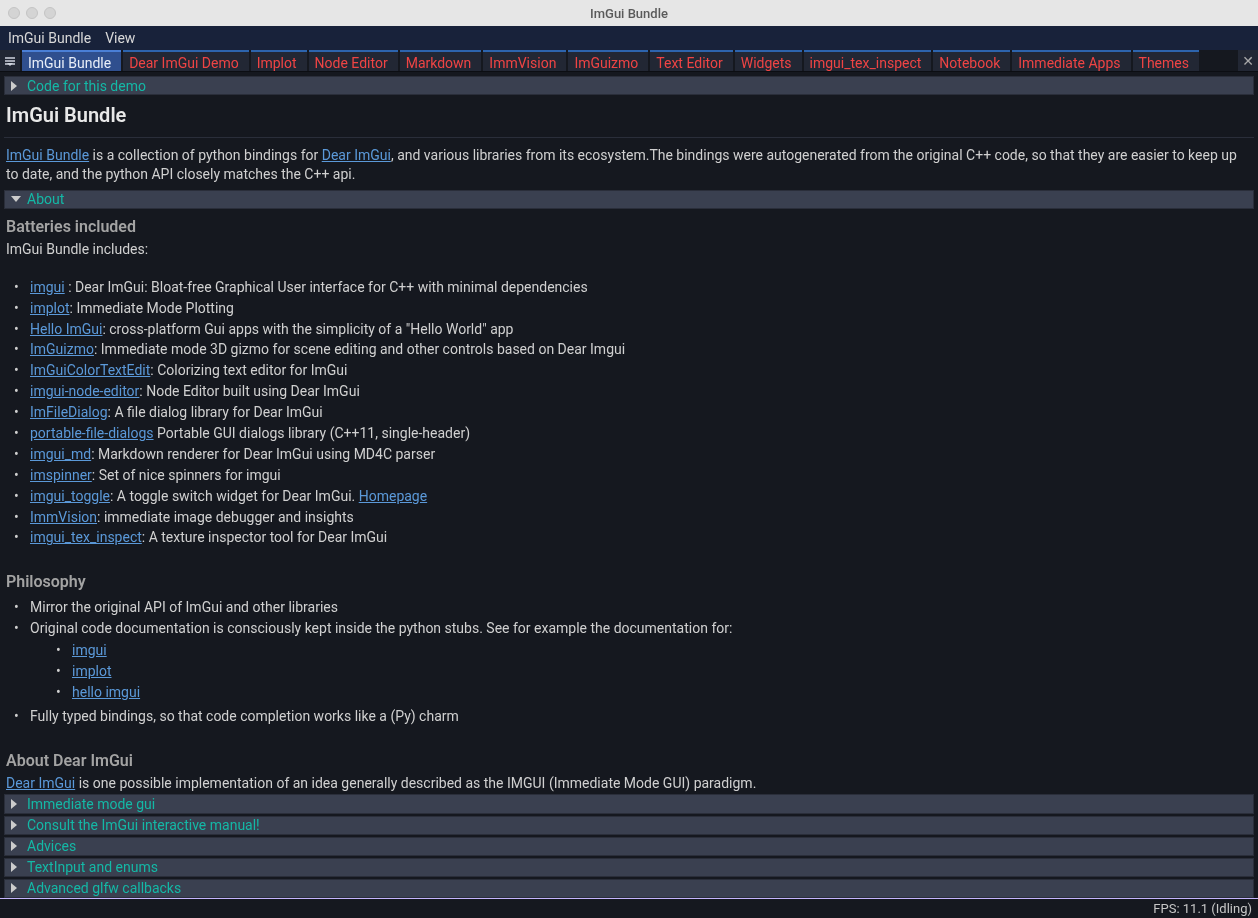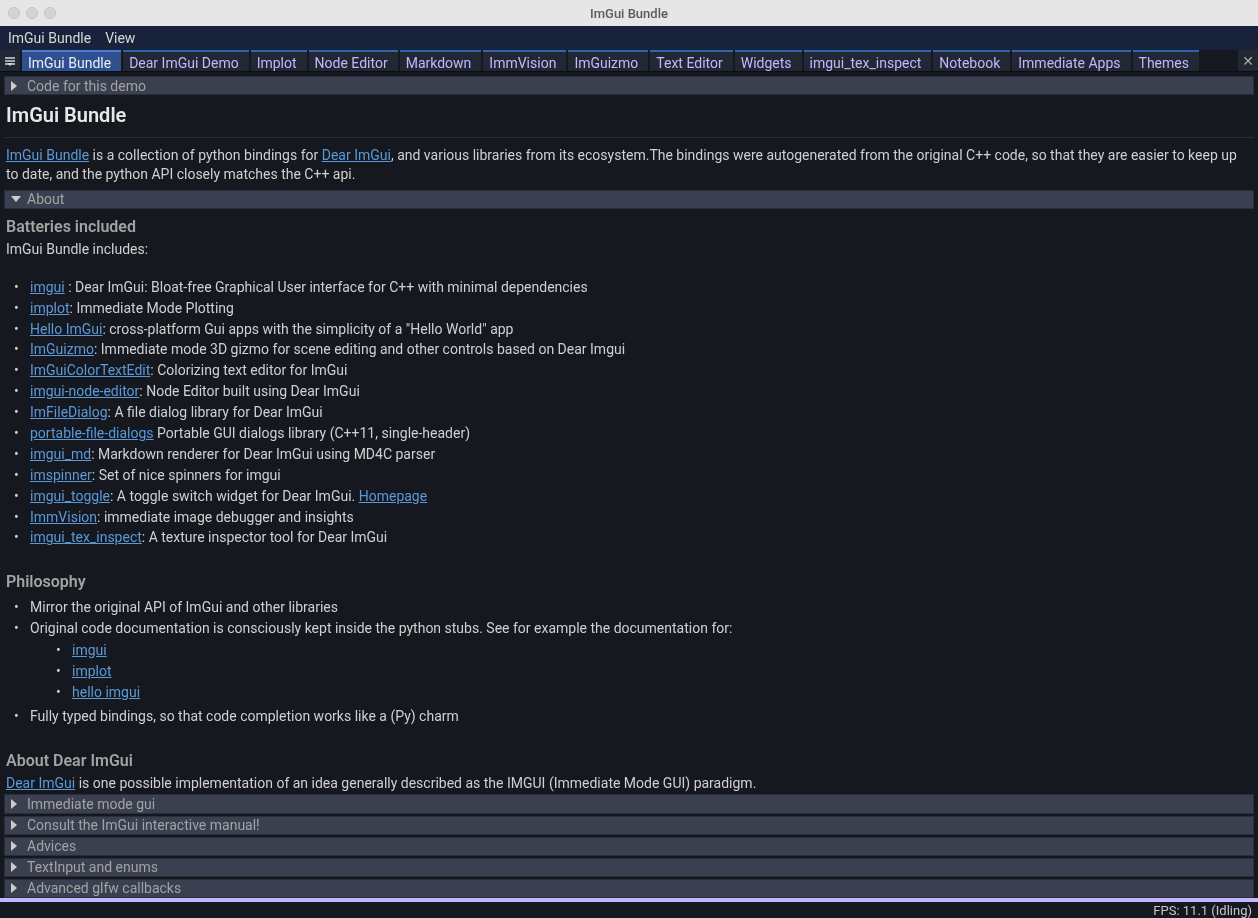--- a/index.html
+++ b/index.html
@@ -46,21 +46,21 @@
     gap:2px;
     border-bottom:1px solid #0c0e13;
   }
   .tab-menu {
     width:20px; display:flex; align-items:center; justify-content:center;
     background:#222734; color:#ddd;
   }
   .tab-menu svg { width:12px; height:12px; }
   .tab {
     background:#222734;
-    color:#c4b5fd;
+    color:#ef4444;
     font-size:14px;
     padding:2px 10px 0 6px;
     border-top:2px solid #2d64ad;
     display:flex; align-items:center;
     cursor:pointer;
     white-space:nowrap;
   }
   .tab.active {
     background:#2f4f8e;
     border-top-color:#4a7fd6;
@@ -85,42 +85,42 @@
     border:1px solid #2a2e3a;
   }
   .collapser .tri { width:10px; height:10px; display:inline-block;}
   .collapser .tri-right {
     border-left:6px solid #ccc; border-top:5px solid transparent; border-bottom:5px solid transparent;
   }
   .collapser .tri-down {
     border-top:6px solid #ccc; border-left:5px solid transparent; border-right:5px solid transparent;
     transform:translateY(2px);
   }
-  .collapser-label { color:#a3a3a3; font-size:14px; }
+  .collapser-label { color:#14b8a6; font-size:14px; }
   h1.page-title { font-size:20px; font-weight:600; color:#e8e8e8; margin:6px 0 2px 2px; }
   h2.sub { font-size:16px; font-weight:600; color:#a3a3a3; margin:6px 0 2px 2px; }
   .para { padding:0 2px; line-height:1.35; color:#d0d0d0; }
   a.link { color:#5b99d9; text-decoration:underline; cursor:pointer; }
   ul.bul { list-style:none; padding:2px 0 2px 10px; }
   ul.bul > li { position:relative; padding:1px 0 1px 16px; color:#d0d0d0; line-height:1.35; }
   ul.bul > li::before {
     content:"•"; position:absolute; left:0; top:1px; color:#cfcfcf; font-size:14px;
   }
   ul.subbul { list-style:none; padding:2px 0 2px 26px; }
   ul.subbul > li { position:relative; padding:1px 0 1px 16px; }
   ul.subbul > li::before {
     content:"•"; position:absolute; left:0; top:1px; color:#cfcfcf;
   }
   .spacer { height:14px; }
   .hr {
     height:1px; background:#2a2e3a; margin:6px 0;
   }
   .statusbar {
     height:20px; background:#15181f;
-    border-top:4px solid #c4b5fd;
+    border-top:1px solid #c4b5fd;
     display:flex; align-items:center; justify-content:flex-end;
     padding:0 6px; color:#c6c6c6; font-size:13px;
   }
 </style>
 </head>
 <body>
 
 <div class="titlebar">
   <div class="traffic">
     <div class="traffic-dot"></div>

